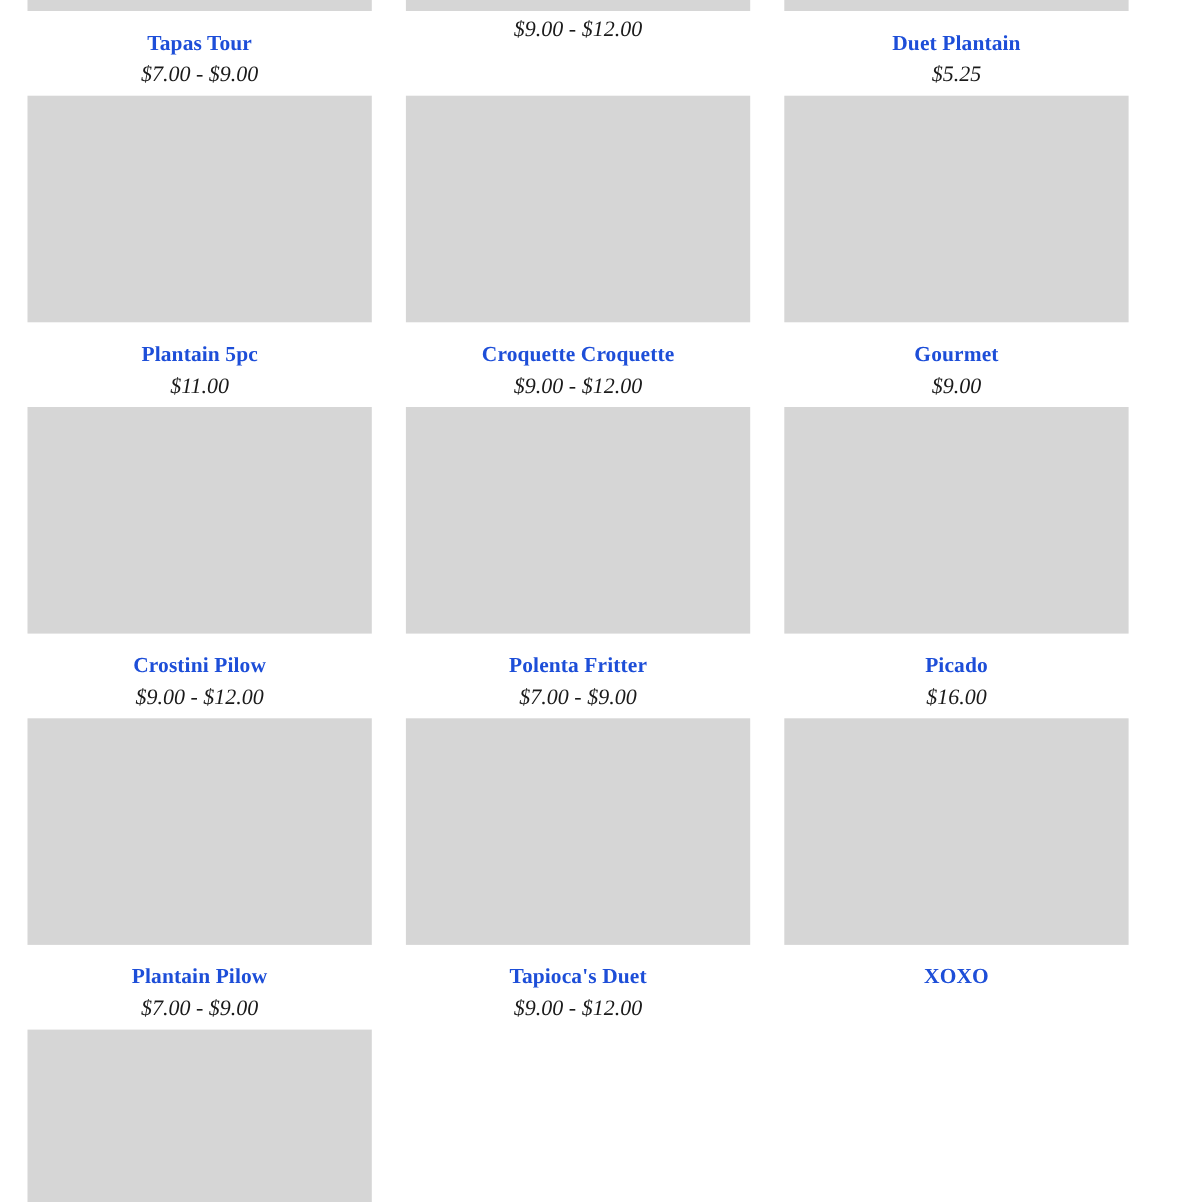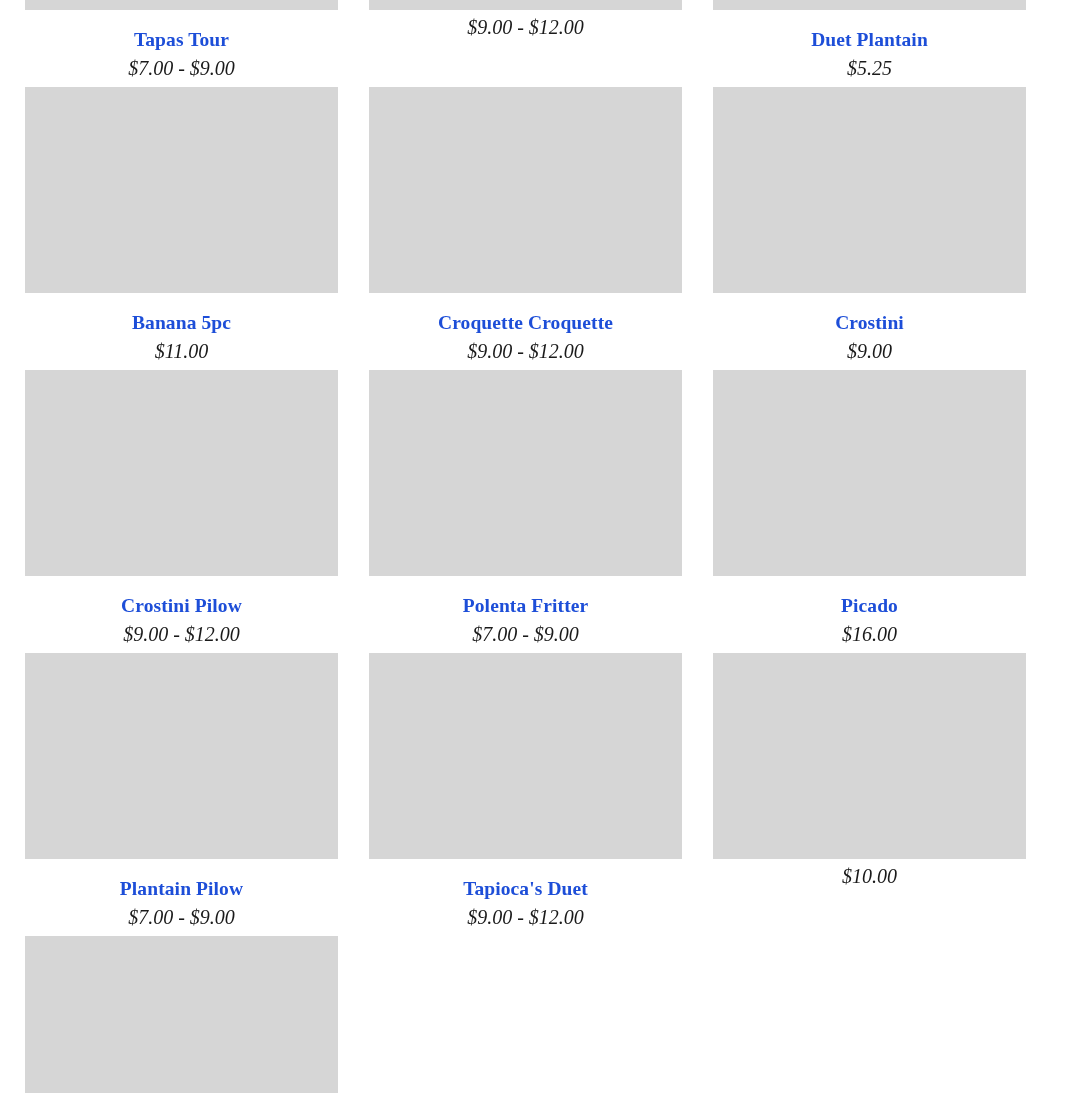--- a/index.html
+++ b/index.html
@@ -96,31 +96,31 @@
     <span class="card-price">$9.00 - $12.00</span>
   </div>
   <div class="menu-card">
     <div class="card-thumb"></div>
     <span class="card-title">Duet Plantain</span>
     <span class="card-price">$5.25</span>
   </div>
 
   <div class="menu-card">
     <div class="card-thumb"></div>
-    <span class="card-title">Banana 5pc</span>
+    <span class="card-title">Plantain 5pc</span>
     <span class="card-price">$11.00</span>
   </div>
   <div class="menu-card">
     <div class="card-thumb"></div>
     <span class="card-title">Croquette Croquette</span>
     <span class="card-price">$9.00 - $12.00</span>
   </div>
   <div class="menu-card">
     <div class="card-thumb"></div>
-    <span class="card-title">Crostini</span>
+    <span class="card-title">Gourmet</span>
     <span class="card-price">$9.00</span>
   </div>
 
   <div class="menu-card">
     <div class="card-thumb"></div>
     <span class="card-title">Crostini Pilow</span>
     <span class="card-price">$9.00 - $12.00</span>
   </div>
   <div class="menu-card">
     <div class="card-thumb"></div>
@@ -138,21 +138,21 @@
     <span class="card-title">Plantain Pilow</span>
     <span class="card-price">$7.00 - $9.00</span>
   </div>
   <div class="menu-card">
     <div class="card-thumb"></div>
     <span class="card-title">Tapioca's Duet</span>
     <span class="card-price">$9.00 - $12.00</span>
   </div>
   <div class="menu-card">
     <div class="card-thumb"></div>
-    <span class="card-price">$10.00</span>
+    <span class="card-title">XOXO</span>
   </div>
 
   <div class="menu-card partial">
     <div class="card-thumb"></div>
     <span class="card-title"></span>
     <span class="card-price"></span>
   </div>
 
 </div>
 

